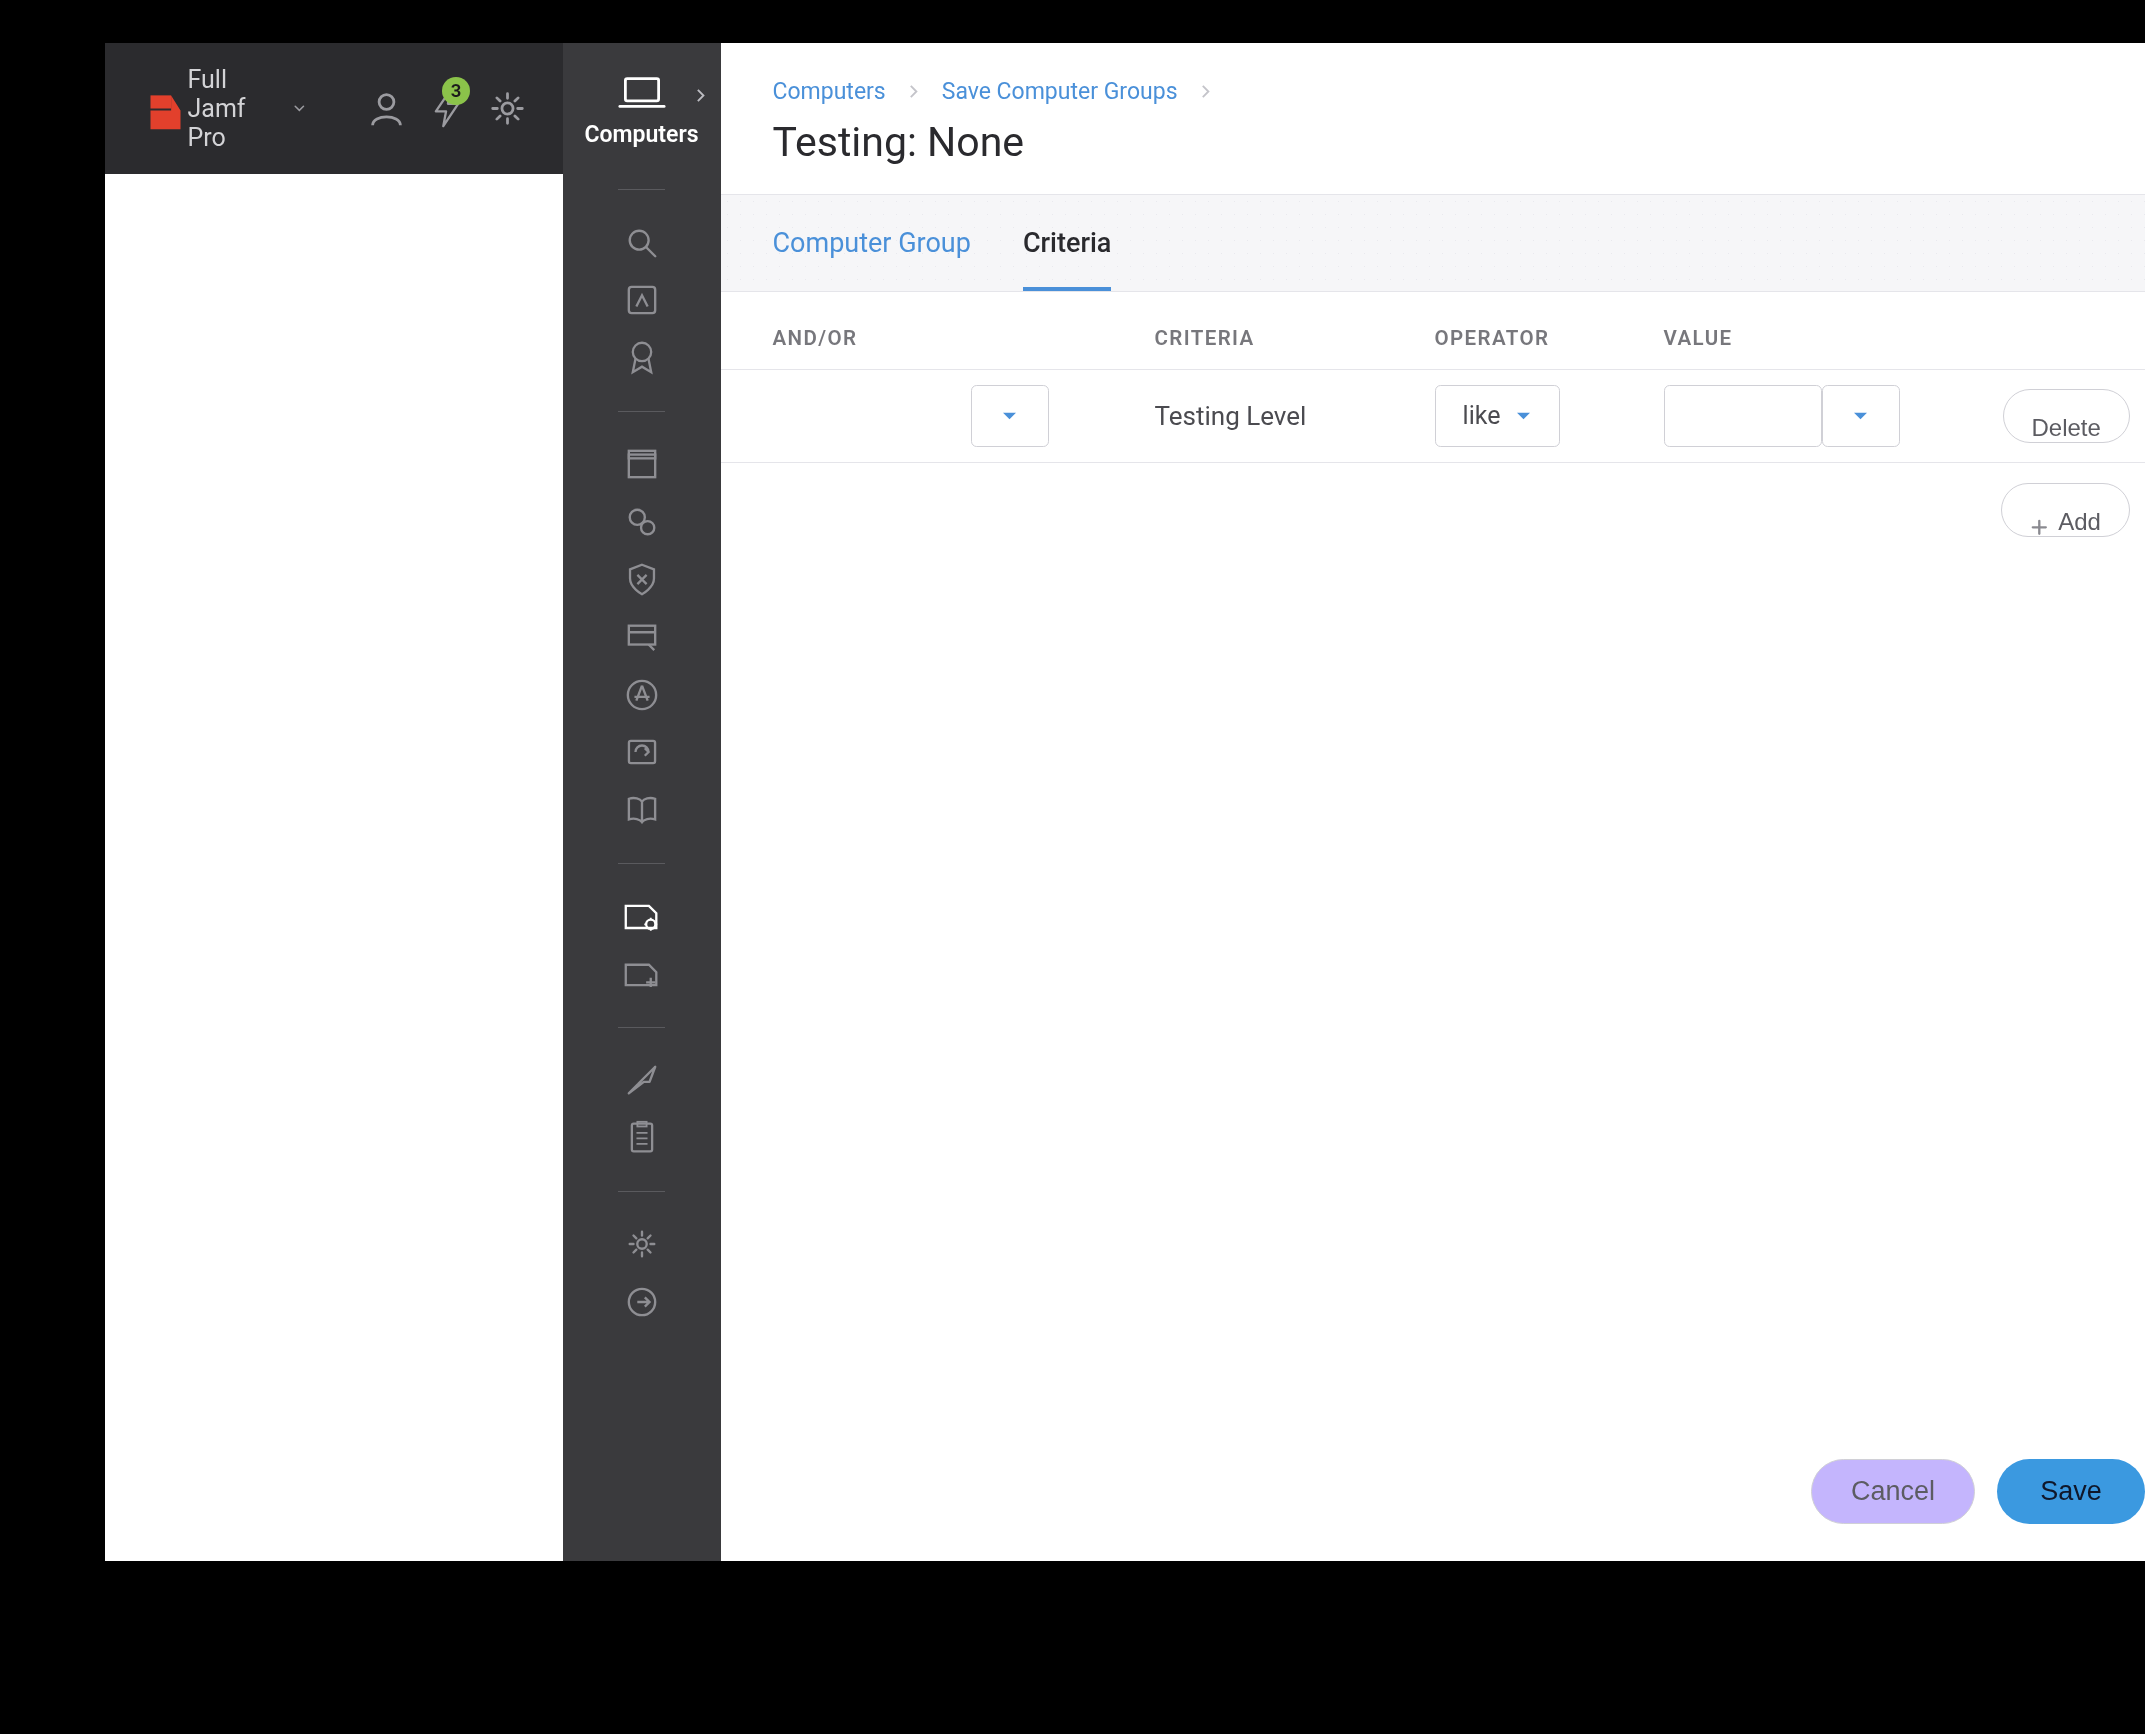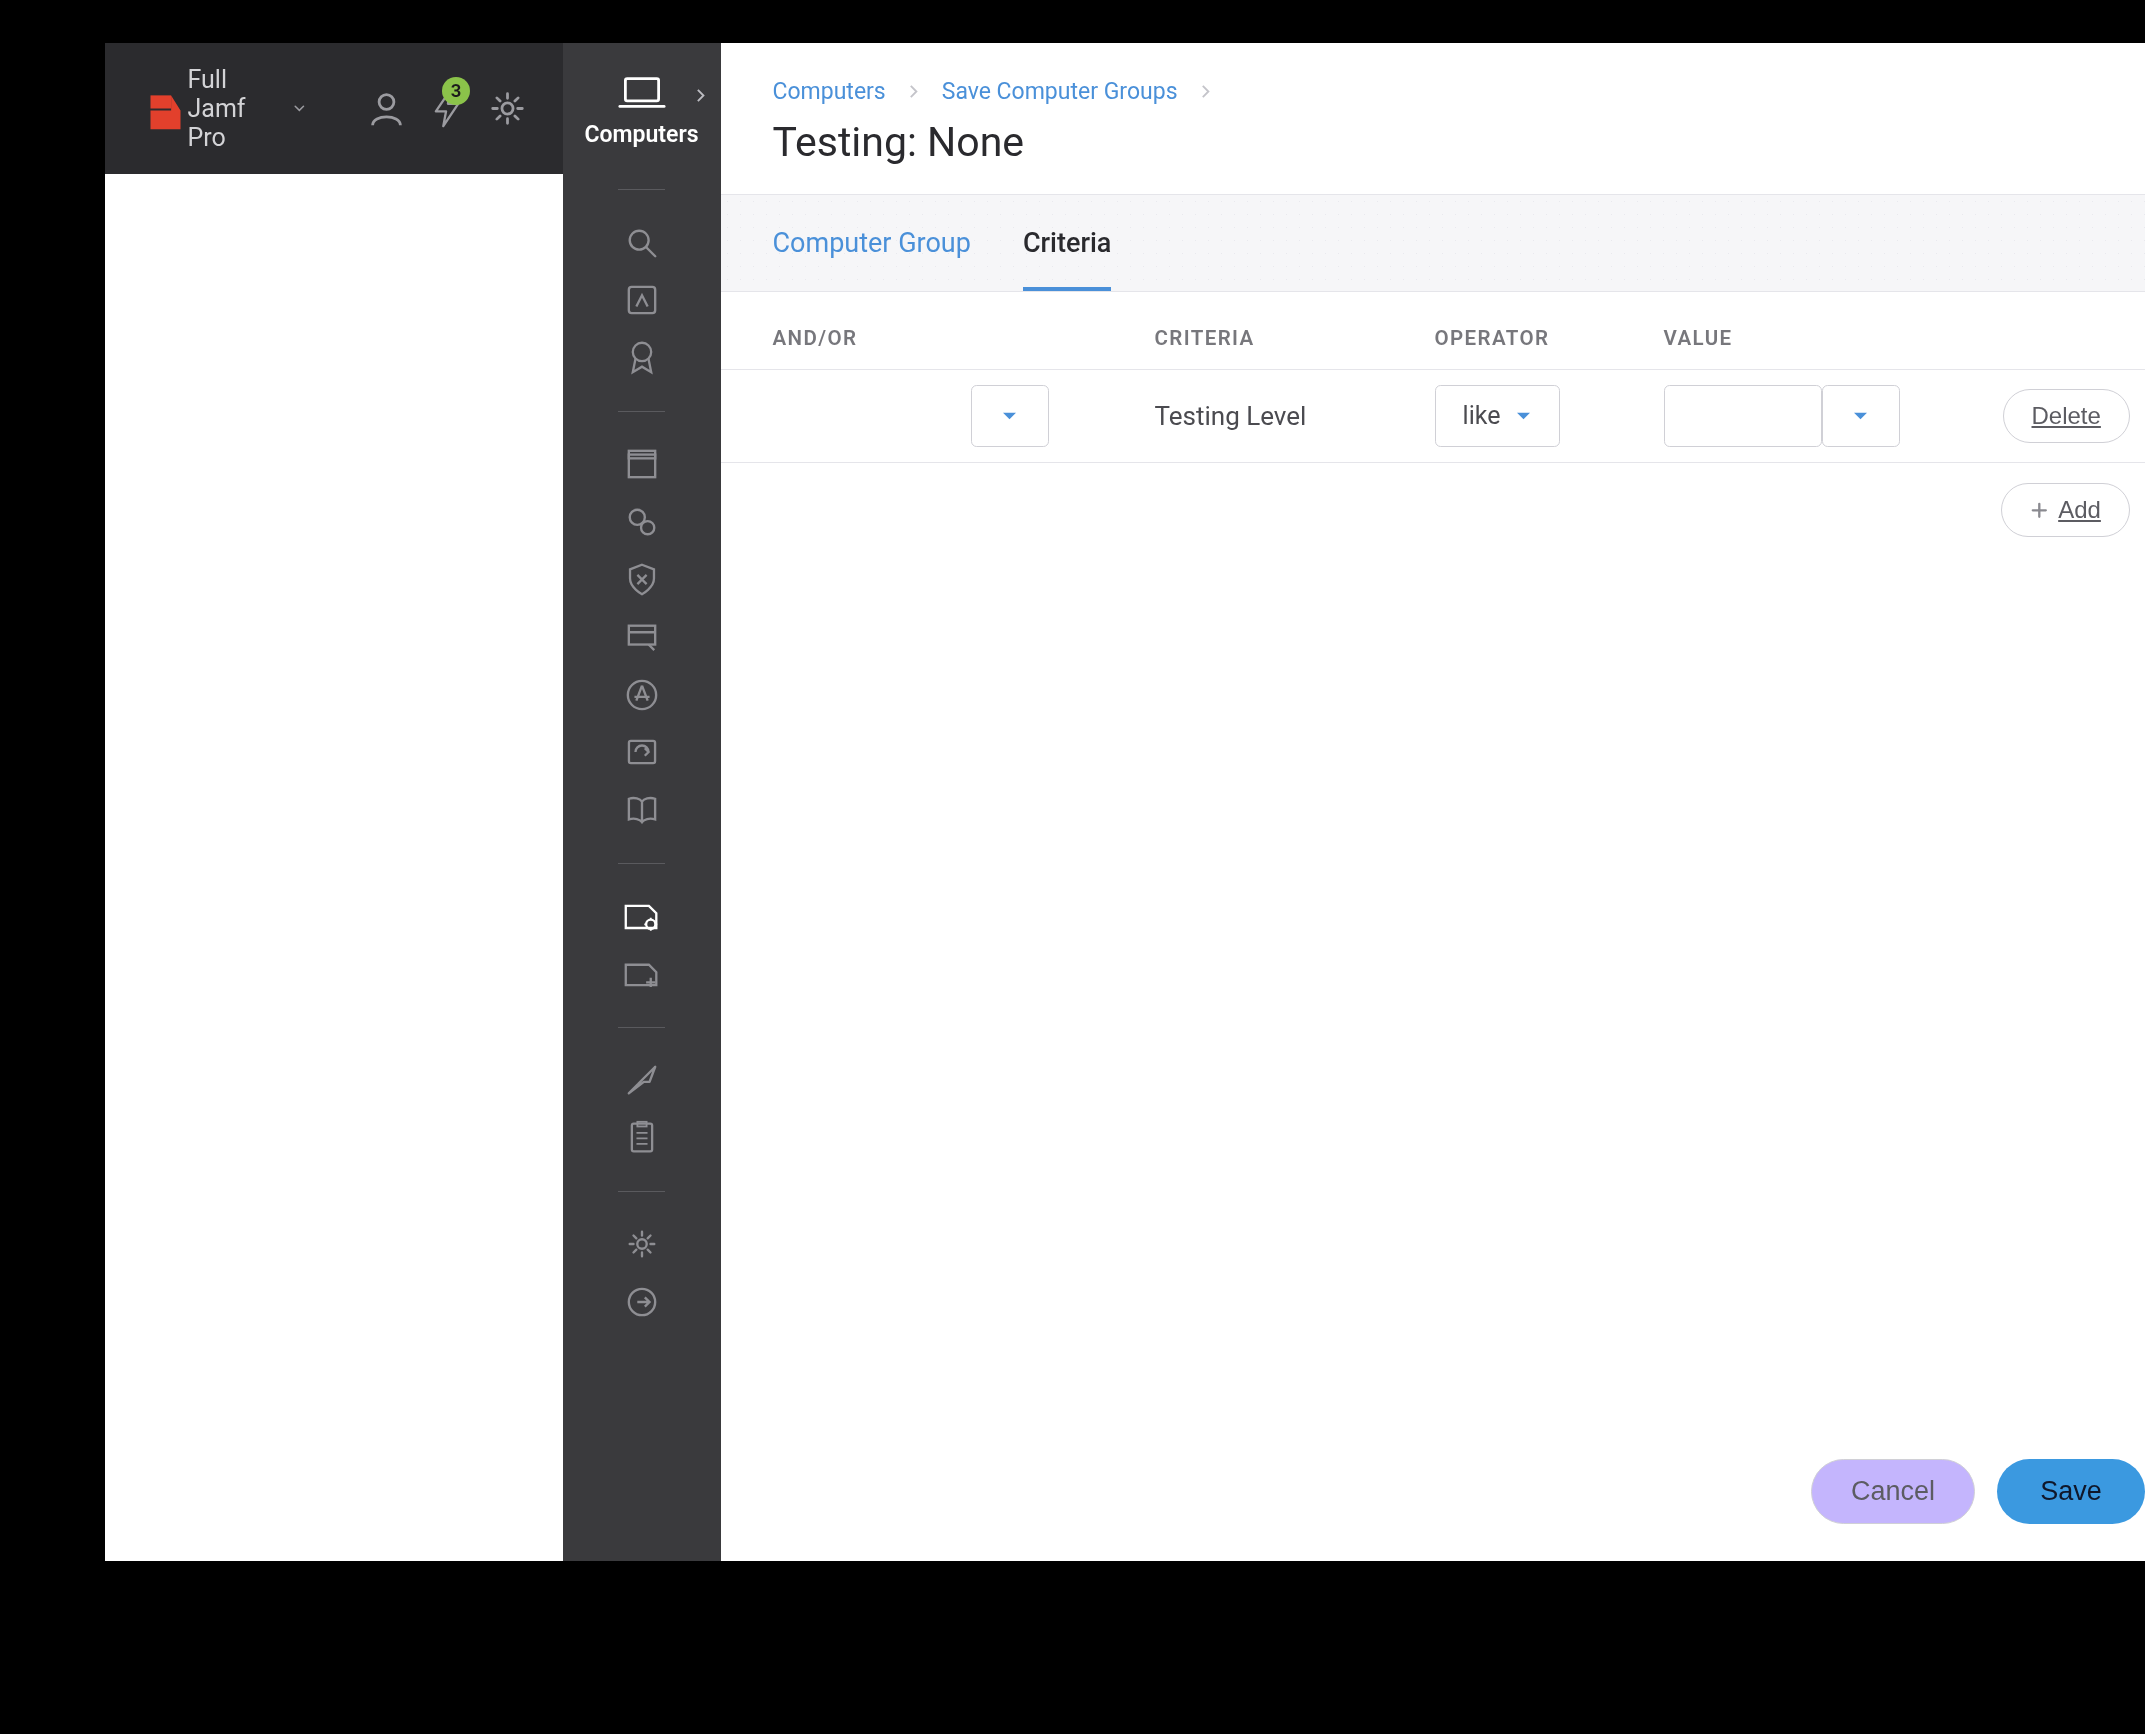--- a/index.html
+++ b/index.html
@@ -219,24 +219,23 @@
   .row-spacer { flex: 1; }
   .pill-btn {
     height: 54px;
     border: 0.9px solid #d0d0d6;
     border-radius: 27px;
     background: #fff;
     padding: 0 28px;
     font-size: 24px;
     color: #5c5c62;
     display: flex;
-    align-items: center;
+    align-items: flex-end;
     gap: 9.3px;
     cursor: pointer;
-    text-decoration: underline;
   }
   .add-row {
     display: flex;
     justify-content: flex-end;
     padding: 20.5px 52px;
   }
   
   .footer {
     display: flex;
     justify-content: flex-end;

